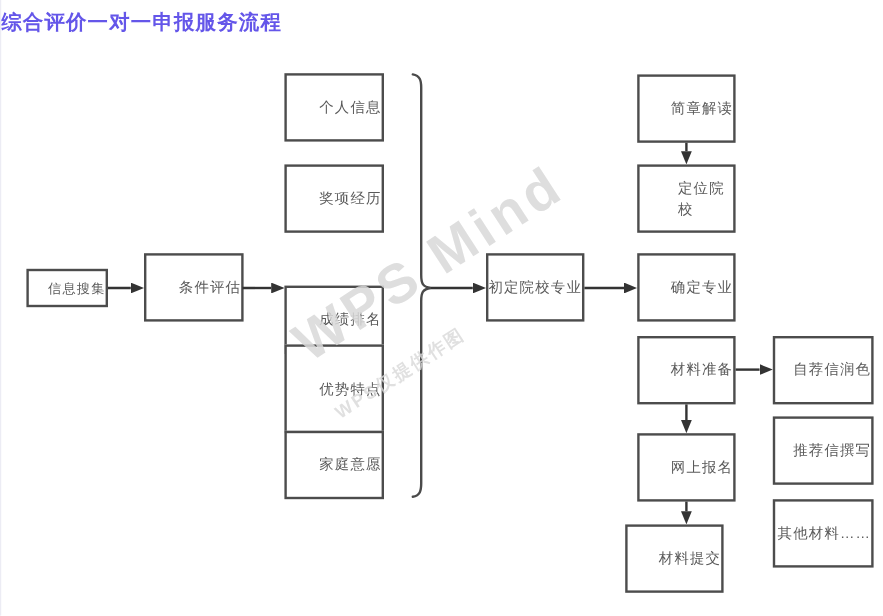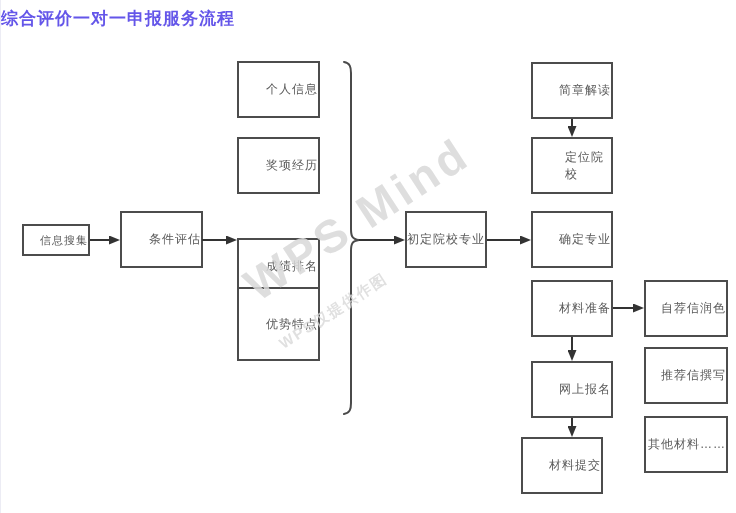--- a/index.html
+++ b/index.html
@@ -124,20 +124,23 @@
   </div>
   <div class="node n-awards">
     <span>奖项经历</span>
   </div>
   <div class="node n-grade-rank">
     <span>成绩排名</span>
   </div>
   <div class="node n-strengths">
     <span>优势特点</span>
   </div>
+  <div class="node n-family-wish">
+    <span>家庭意愿</span>
+  </div>
 
   <div class="node n-initial-school">
     <span>初定院校专业</span>
   </div>
 
   <div class="node n-brochure">
     <span>简章解读</span>
   </div>
   <div class="node n-position-school">
     <span>定位院校</span>

